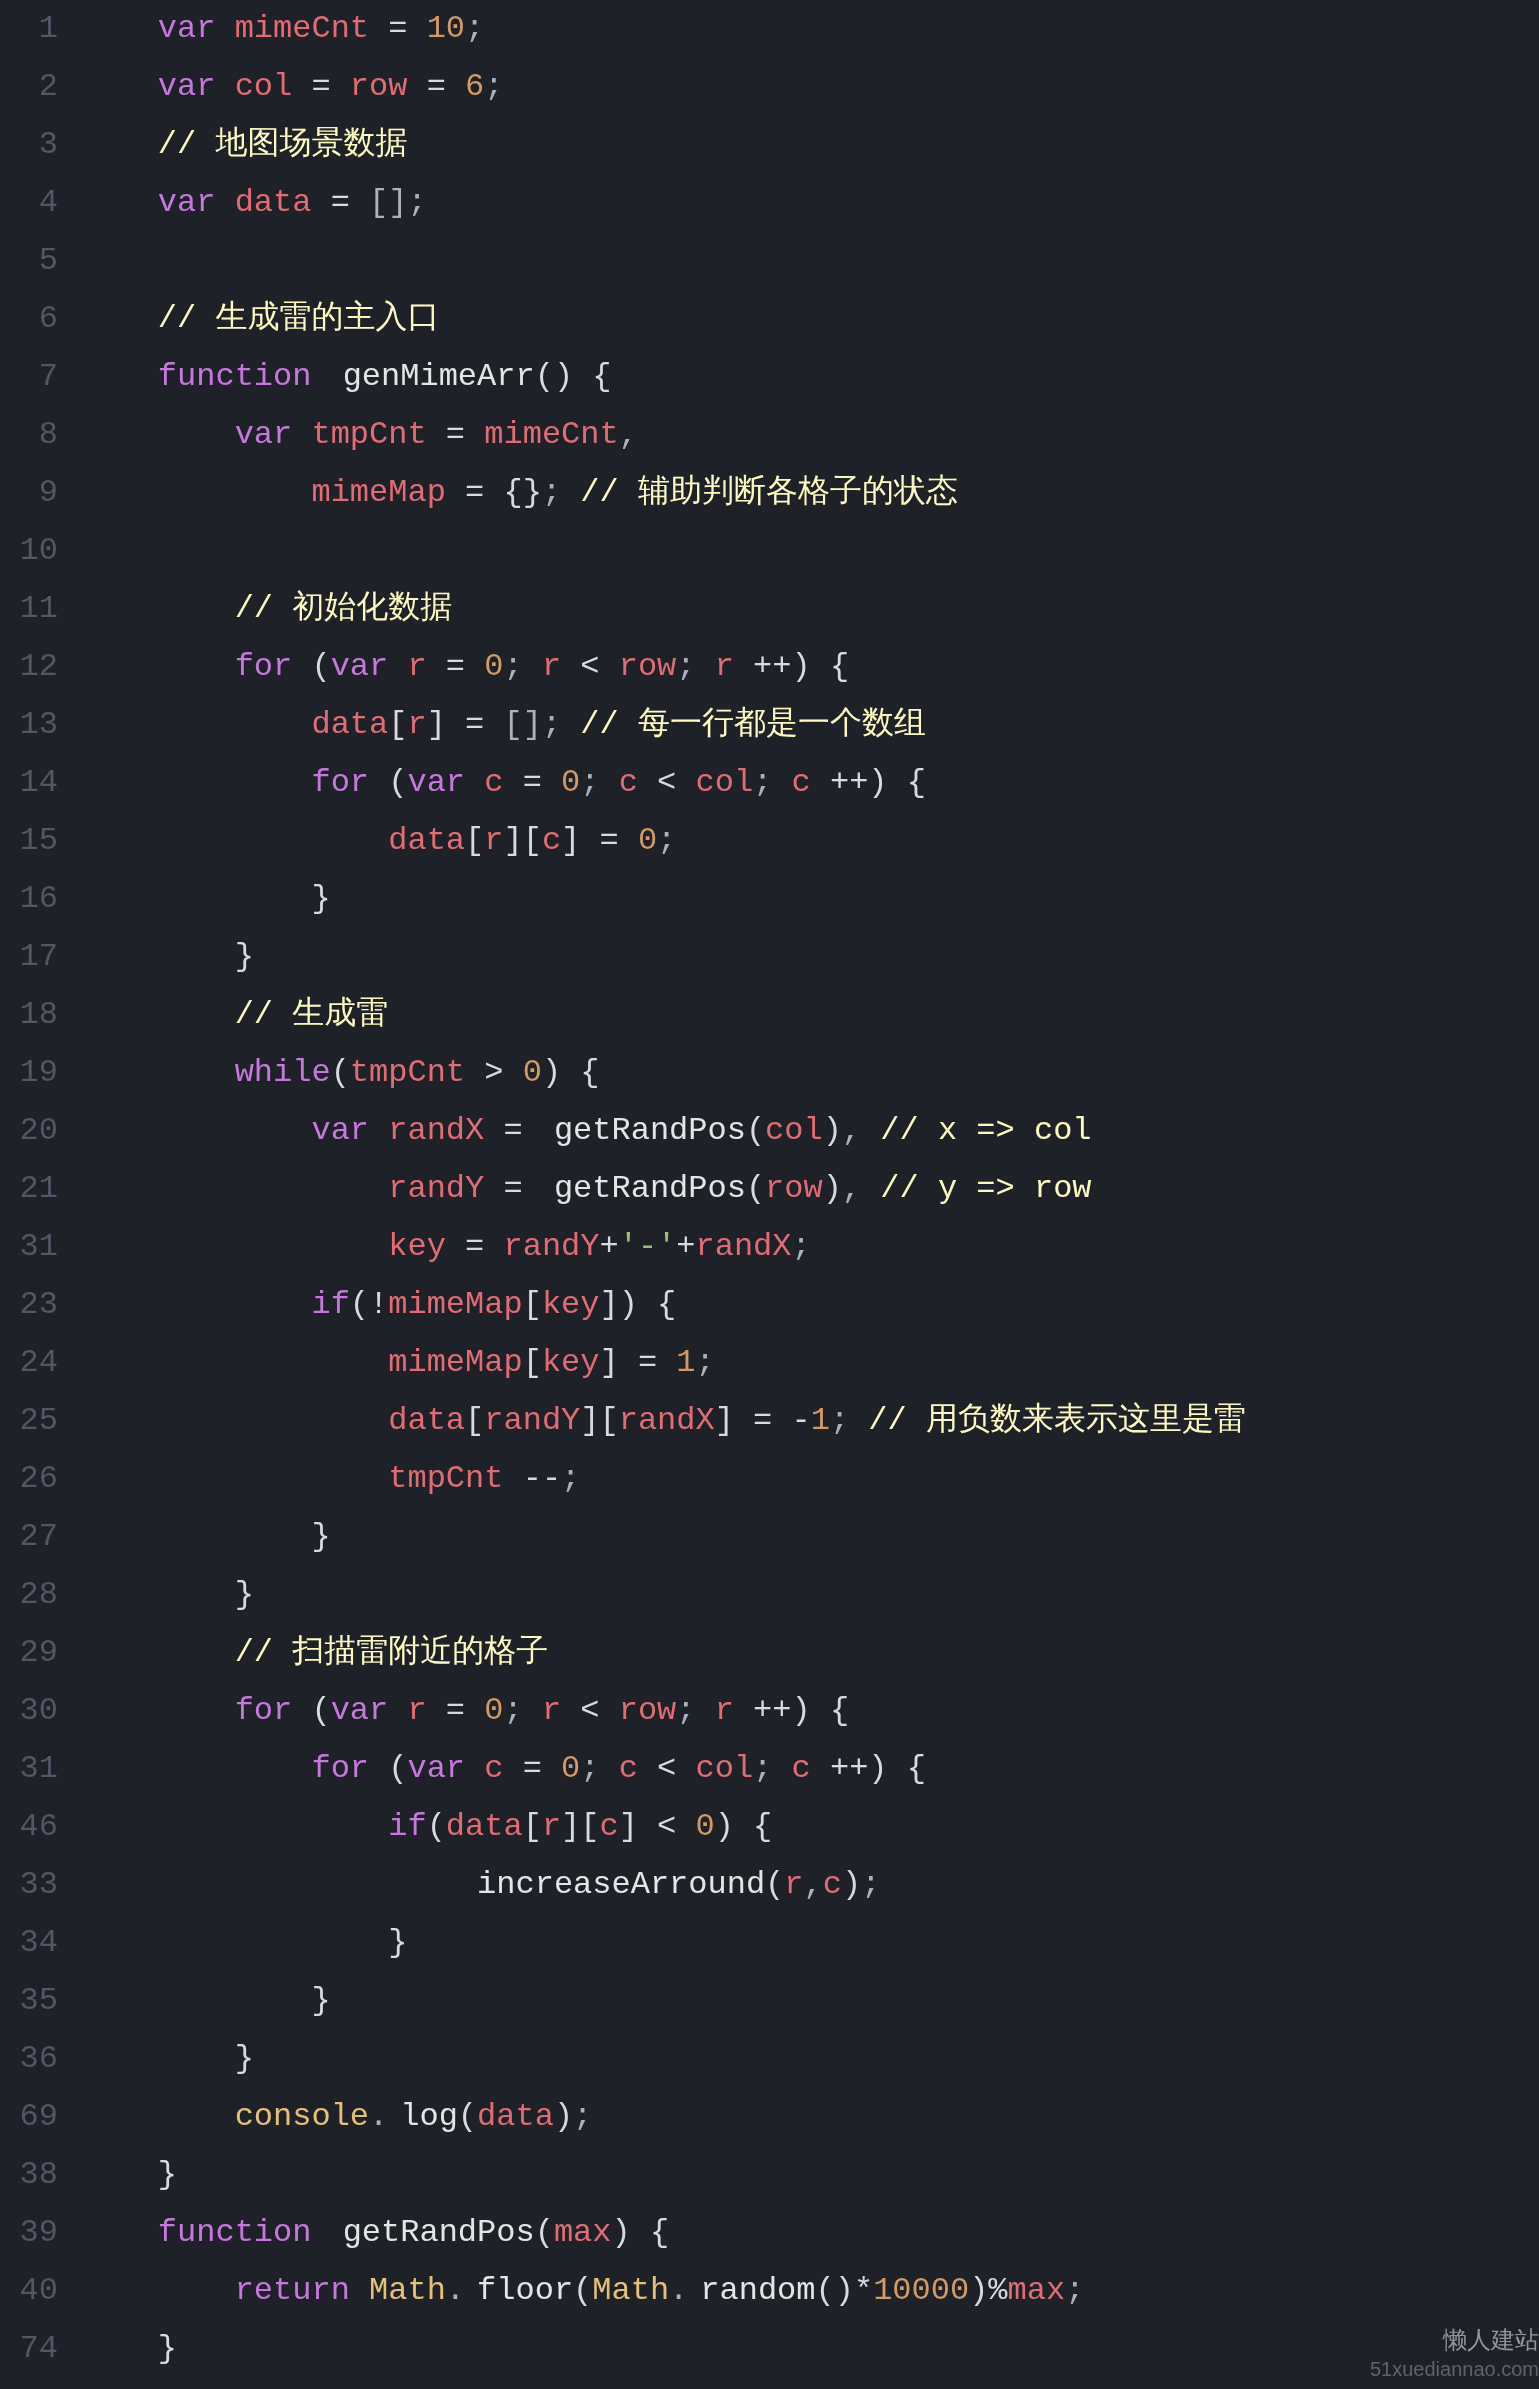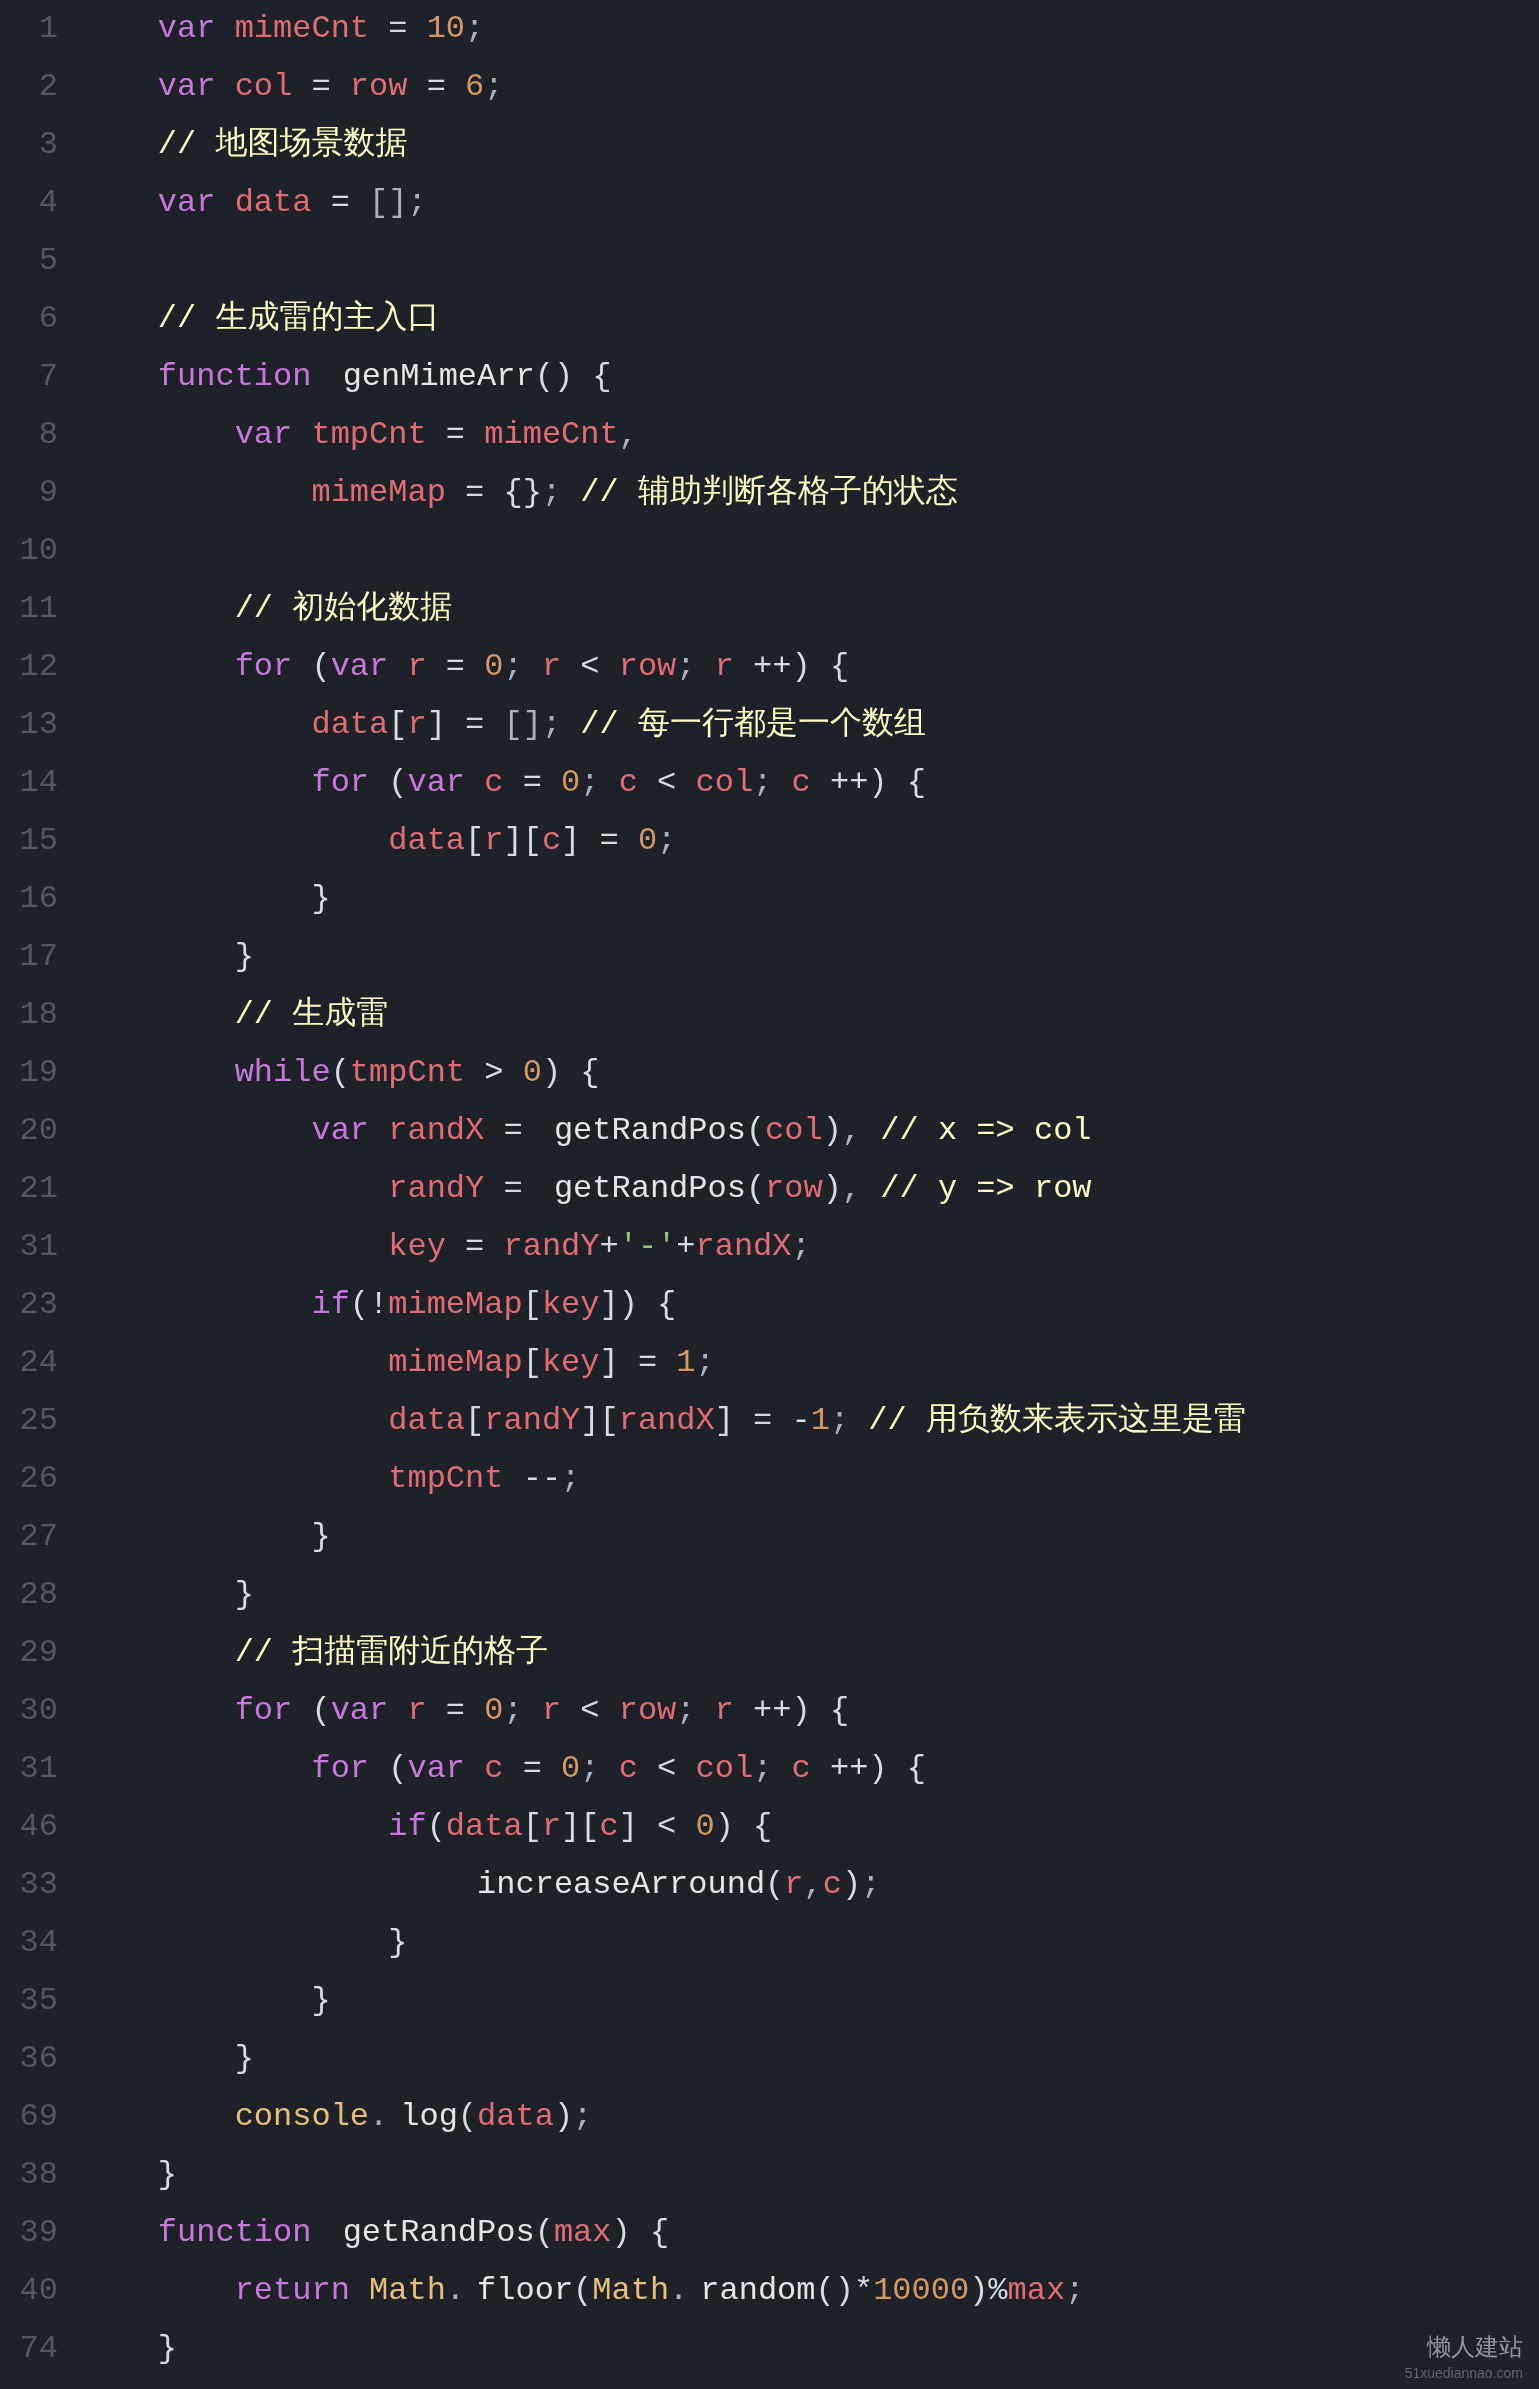--- a/index.html
+++ b/index.html
@@ -36,28 +36,28 @@
   .id   { color: #e06c75; }   
   .obj  { color: #e5c07b; }   
   .num  { color: #d19a66; }   
   .str  { color: #98c379; }   
   .cm   { color: #fef9c3; } 
   .pn   { color: #abb2bf; }   
   .light{ color: #d7dae0; }
 
   .watermark {
     position: fixed;
-    right: 16px;
+    right: 0;
     bottom: 8px;
     text-align: right;
     font-family: "Microsoft YaHei", Arial, sans-serif;
     color: #9da3ad;
   }
   .watermark .wm1 { font-size: 24px; opacity: 0.9; }
-  .watermark .wm2 { font-size: 14px; opacity: 0.5; margin-top:1.6px; }
+  .watermark .wm2 { font-size: 20px; opacity: 0.5; margin-top:1.6px; }
 </style>
 </head>
 <body>
 
 <div class="editor">
   <div class="gutter" id="gutter">
       <div>1</div>
       <div>2</div>
       <div>3</div>
       <div>4</div>

